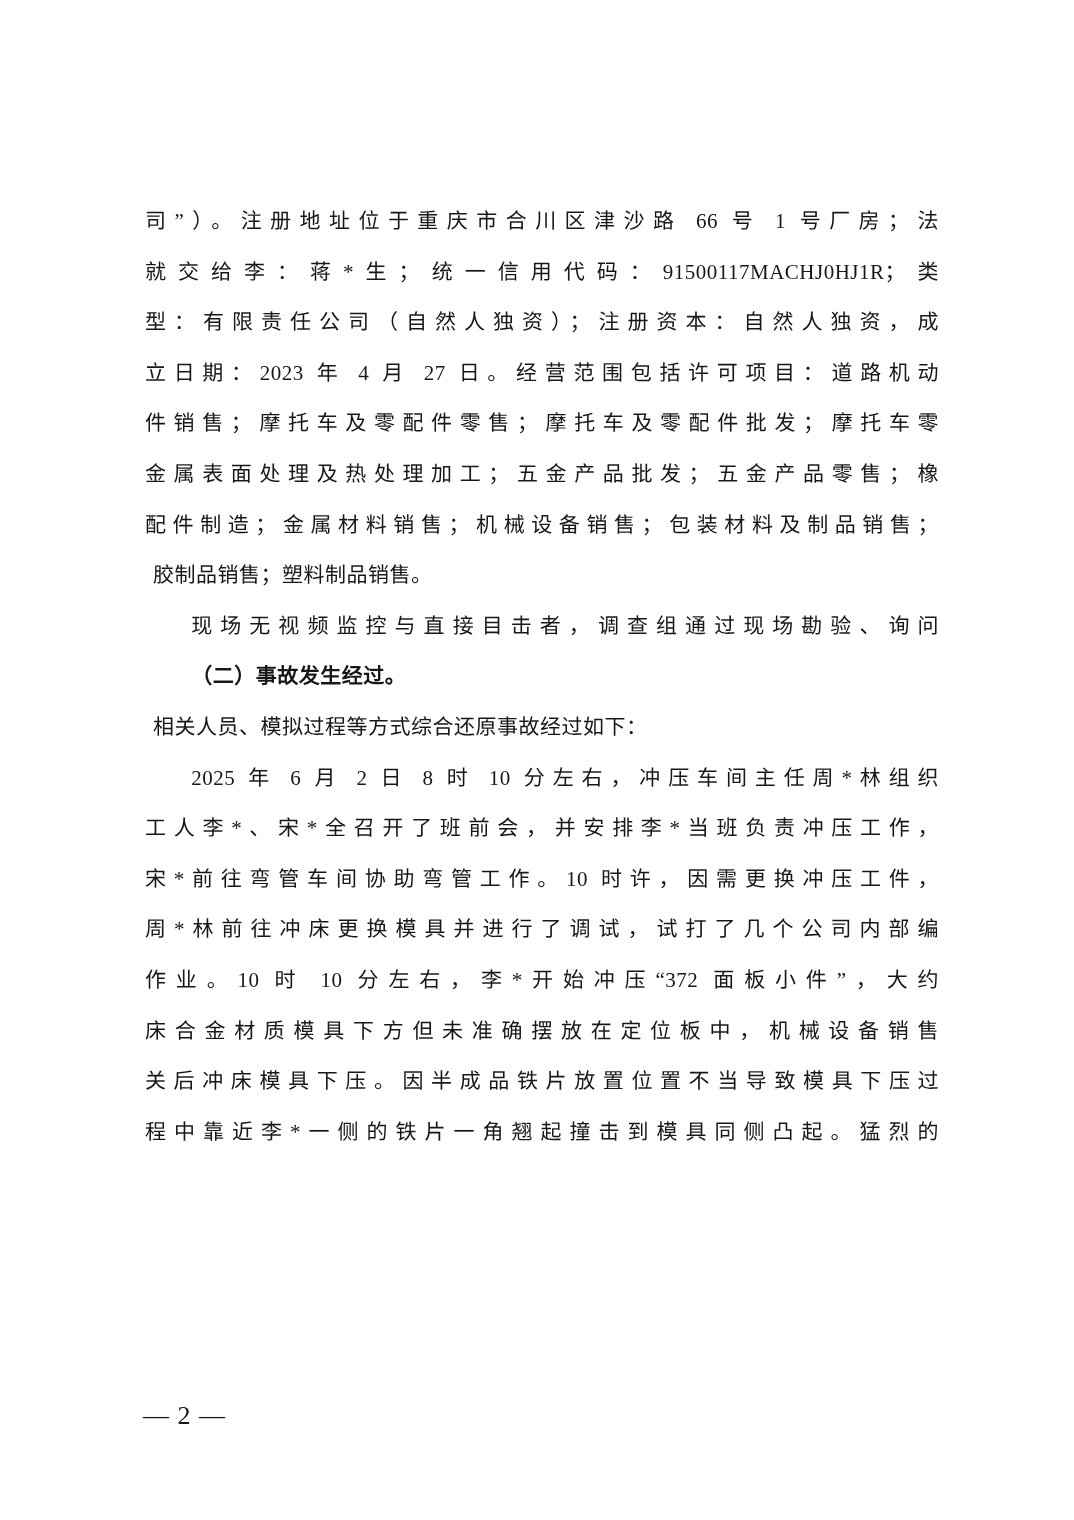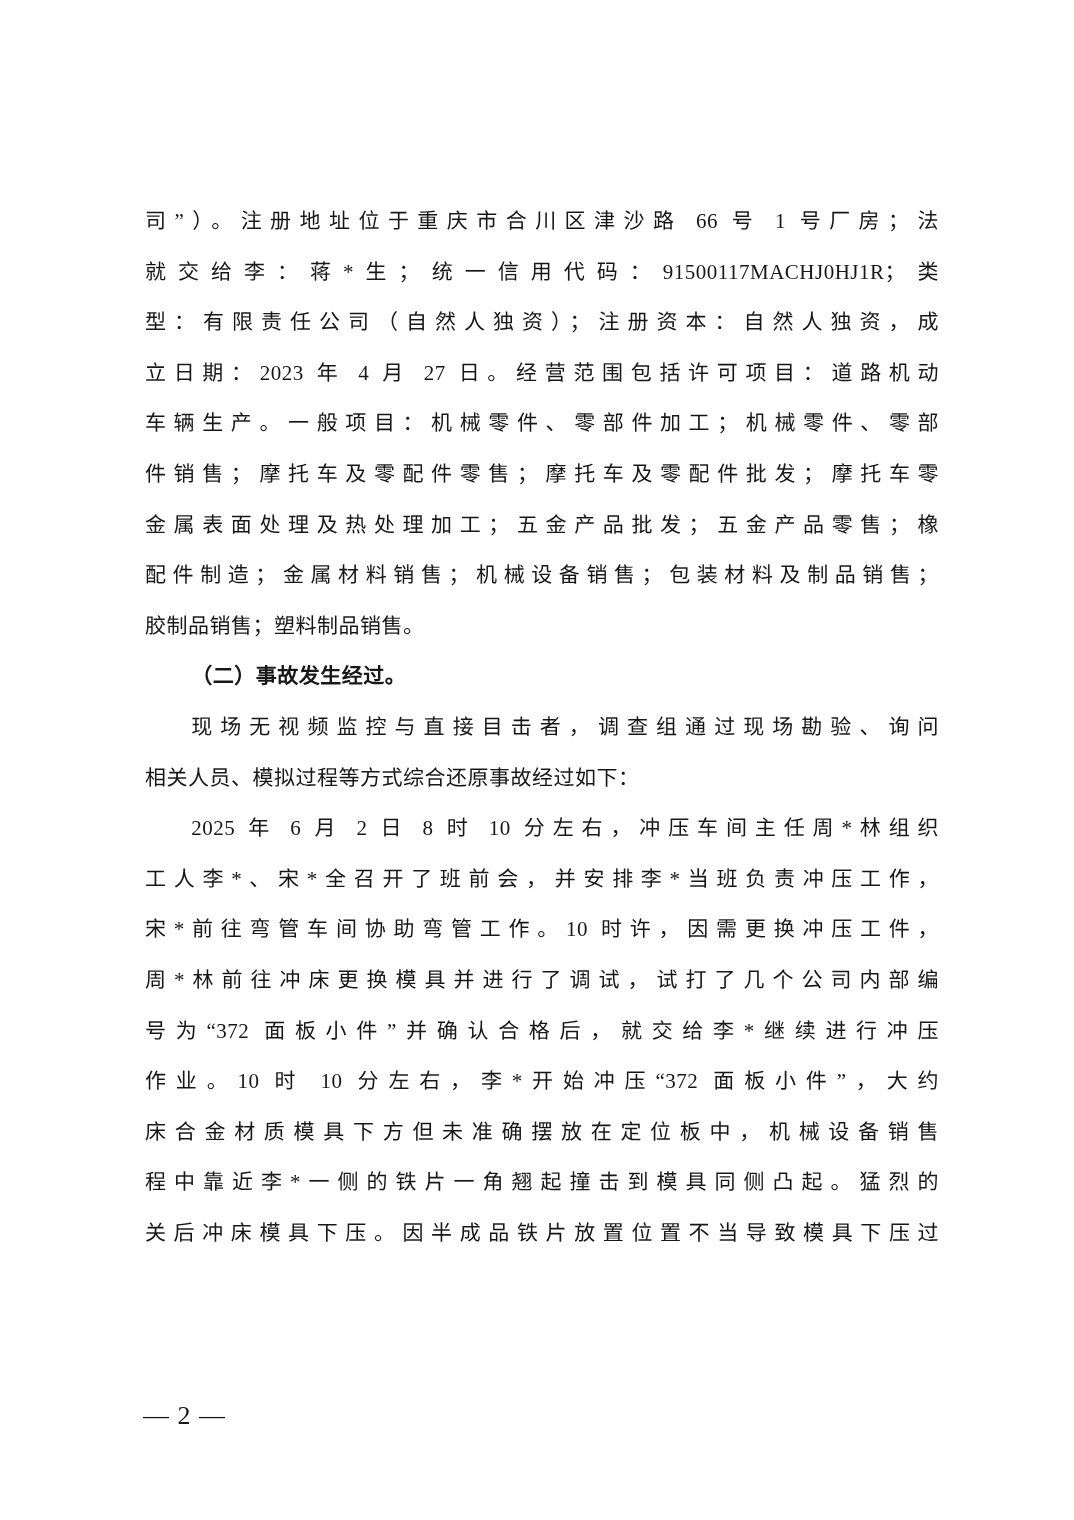--- a/index.html
+++ b/index.html
@@ -24,21 +24,21 @@
     line-height: 50.6px;
     letter-spacing: 0.5px;
   }
 
   .line { min-height: 50.6px; white-space: normal; word-break: keep-all; }
   .line.fill {
     text-align: justify;
     text-align-last: justify;
     text-justify: inter-character;
   }
-  .line.plain { text-align: left; }
+  .line.plain { text-align: left; margin-left: 8px; }
   .line.heading { font-weight: 700; text-align: left; }
   .line.indent { text-indent: 2.2em; }
 
   .page-footer {
     position: absolute;
     left: 143px;
     top: 1398px;
     font-size: 26px;
     line-height: 36px;
     color: #171717;
@@ -47,34 +47,32 @@
 </style>
 </head>
 <body>
 
 <div class="page">
   <main class="doc-body">
       <div class="line fill">司”）。注册地址位于重庆市合川区津沙路 66 号 1 号厂房；法</div>
       <div class="line fill">就交给李：蒋*生；统一信用代码：91500117MACHJ0HJ1R；类</div>
       <div class="line fill">型：有限责任公司（自然人独资）；注册资本：自然人独资，成</div>
       <div class="line fill">立日期：2023 年 4 月 27 日。经营范围包括许可项目：道路机动</div>
-      <div class="line fill">车辆生产。一般项目：机械零件、零部件加工；机械零件、零部</div>
       <div class="line fill">件销售；摩托车及零配件零售；摩托车及零配件批发；摩托车零</div>
       <div class="line fill">金属表面处理及热处理加工；五金产品批发；五金产品零售；橡</div>
       <div class="line fill">配件制造；金属材料销售；机械设备销售；包装材料及制品销售；</div>
       <div class="line plain">胶制品销售；塑料制品销售。</div>
+      <div class="line fill indent">现场无视频监控与直接目击者，调查组通过现场勘验、询问</div>
       <div class="line heading indent">（二）事故发生经过。</div>
-      <div class="line fill indent">现场无视频监控与直接目击者，调查组通过现场勘验、询问</div>
       <div class="line plain">相关人员、模拟过程等方式综合还原事故经过如下：</div>
       <div class="line fill indent">2025 年 6 月 2 日 8 时 10 分左右，冲压车间主任周*林组织</div>
       <div class="line fill">工人李*、宋*全召开了班前会，并安排李*当班负责冲压工作，</div>
       <div class="line fill">宋*前往弯管车间协助弯管工作。10 时许，因需更换冲压工件，</div>
       <div class="line fill">周*林前往冲床更换模具并进行了调试，试打了几个公司内部编</div>
-      <div class="line fill">号为“372 面板小件”并确认合格后，就交给李*继续进行冲压</div>
       <div class="line fill">作业。10 时 10 分左右，李*开始冲压“372 面板小件”，大约</div>
       <div class="line fill">床合金材质模具下方但未准确摆放在定位板中，机械设备销售</div>
+      <div class="line fill">关后冲床模具下压。因半成品铁片放置位置不当导致模具下压过</div>
       <div class="line fill">程中靠近李*一侧的铁片一角翘起撞击到模具同侧凸起。猛烈的</div>
-      <div class="line fill">关后冲床模具下压。因半成品铁片放置位置不当导致模具下压过</div>
     </main>
   <footer class="page-footer">
     <span>— 2 —</span>
   </footer>
 </div>
 
 </body></html>

